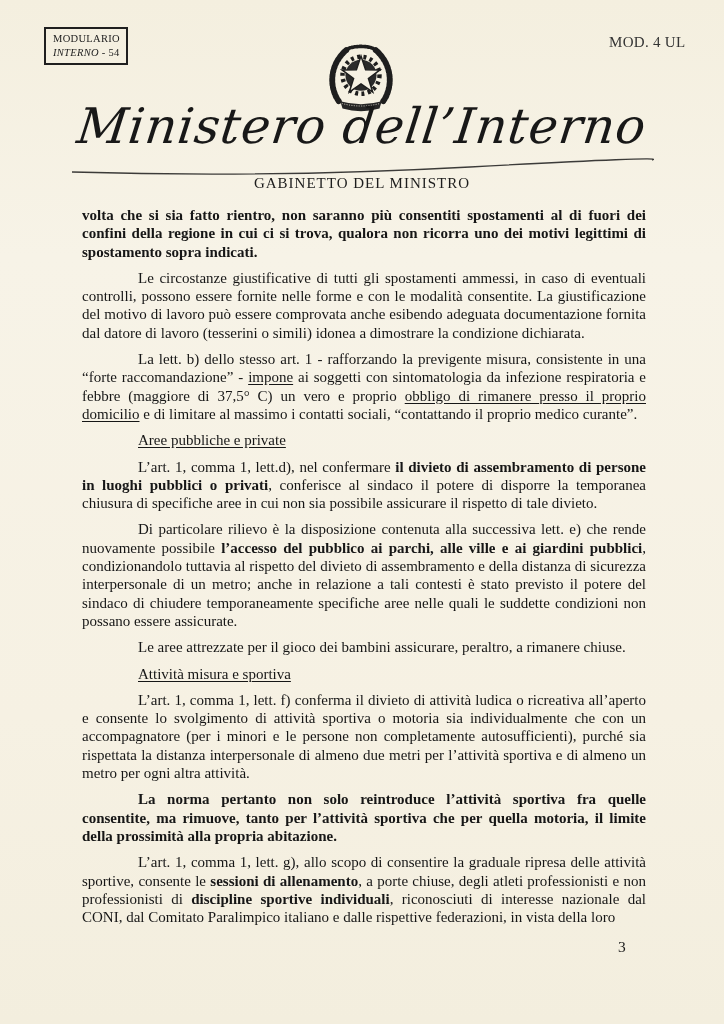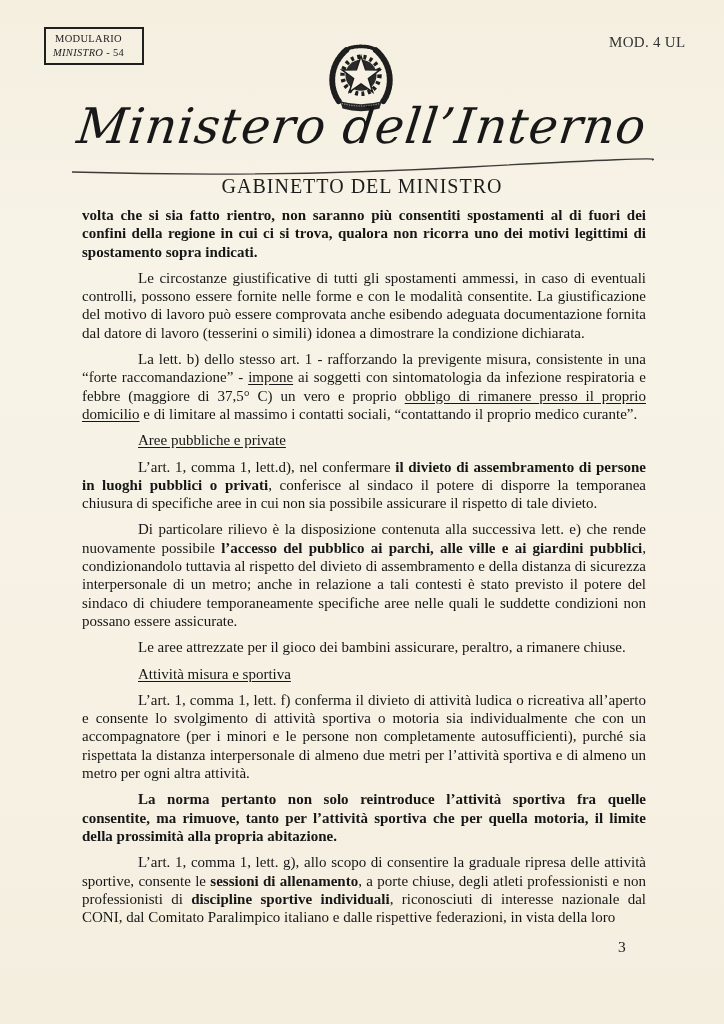--- a/index.html
+++ b/index.html
@@ -12,22 +12,21 @@
   .page {
     position:relative;
     width:724px; height:1024px;
     background:linear-gradient(180deg,#f4efdf 0%, #f7f3e7 25%, #f6f1e3 70%, #f3eede 100%);
     color:#1b1b1b;
     overflow:hidden;
   }
   .modulario-box {
     position:absolute; left:44px; top:27px;
     border:2px solid #1f1f1f;
-    padding:3px 18px 4px 7px;
-    text-align:center;
+    padding:3px 6px 4px 7px;
     font-size:10.5px; line-height:1.3;
     letter-spacing:.3px;
     color:#222;
   }
   .modulario-box .it { font-style:italic; }
   .modulario-box .bold { font-weight:normal; }
   .mod-label {
     position:absolute; left:609px; top:34px;
     font-size:15px; color:#333; letter-spacing:.3px;
   }
@@ -43,21 +42,21 @@
     transform:skewX(-7deg);
     letter-spacing:1px;
     white-space:nowrap;
   }
   .title-flourish {
     position:absolute; left:70px; top:158px; width:584px; height:18px;
   }
   .subtitle {
     position:absolute; left:0; top:175px; width:724px;
     text-align:center;
-    font-size:20px; letter-spacing:1px;
+    font-size:15px; letter-spacing:1px;
     color:#1d1d1d;
   }
   .doc-body {
     position:absolute; left:82px; top:206px; width:564px; height:758px;
     font-size:15px; line-height:18.3px;
     text-align:justify;
     color:#161616;
     overflow:hidden;
   }
   .para { margin:0 0 8px 0; }
@@ -71,21 +70,21 @@
   }
 </style>
 </head>
 <body>
 
 <div class="page">
 
   <div class="modulario-box">
     <div>MODULARIO</div>
     <div>
-      <span class="it">MINISTRO</span>
+      <span class="it">INTERNO</span>
       <span class="bold">- 54</span>
     </div>
   </div>
 
   <div class="mod-label">MOD. 4 UL</div>
 
   <div class="emblem">
     <svg viewBox="0 0 100 100" xmlns="http://www.w3.org/2000/svg" aria-hidden="true">
 
       <path d="M20,80 C6,60 8,30 30,11" fill="none" stroke="#1e1e1e" stroke-width="8" stroke-dasharray="3.2 2.6" stroke-linecap="round"></path>

